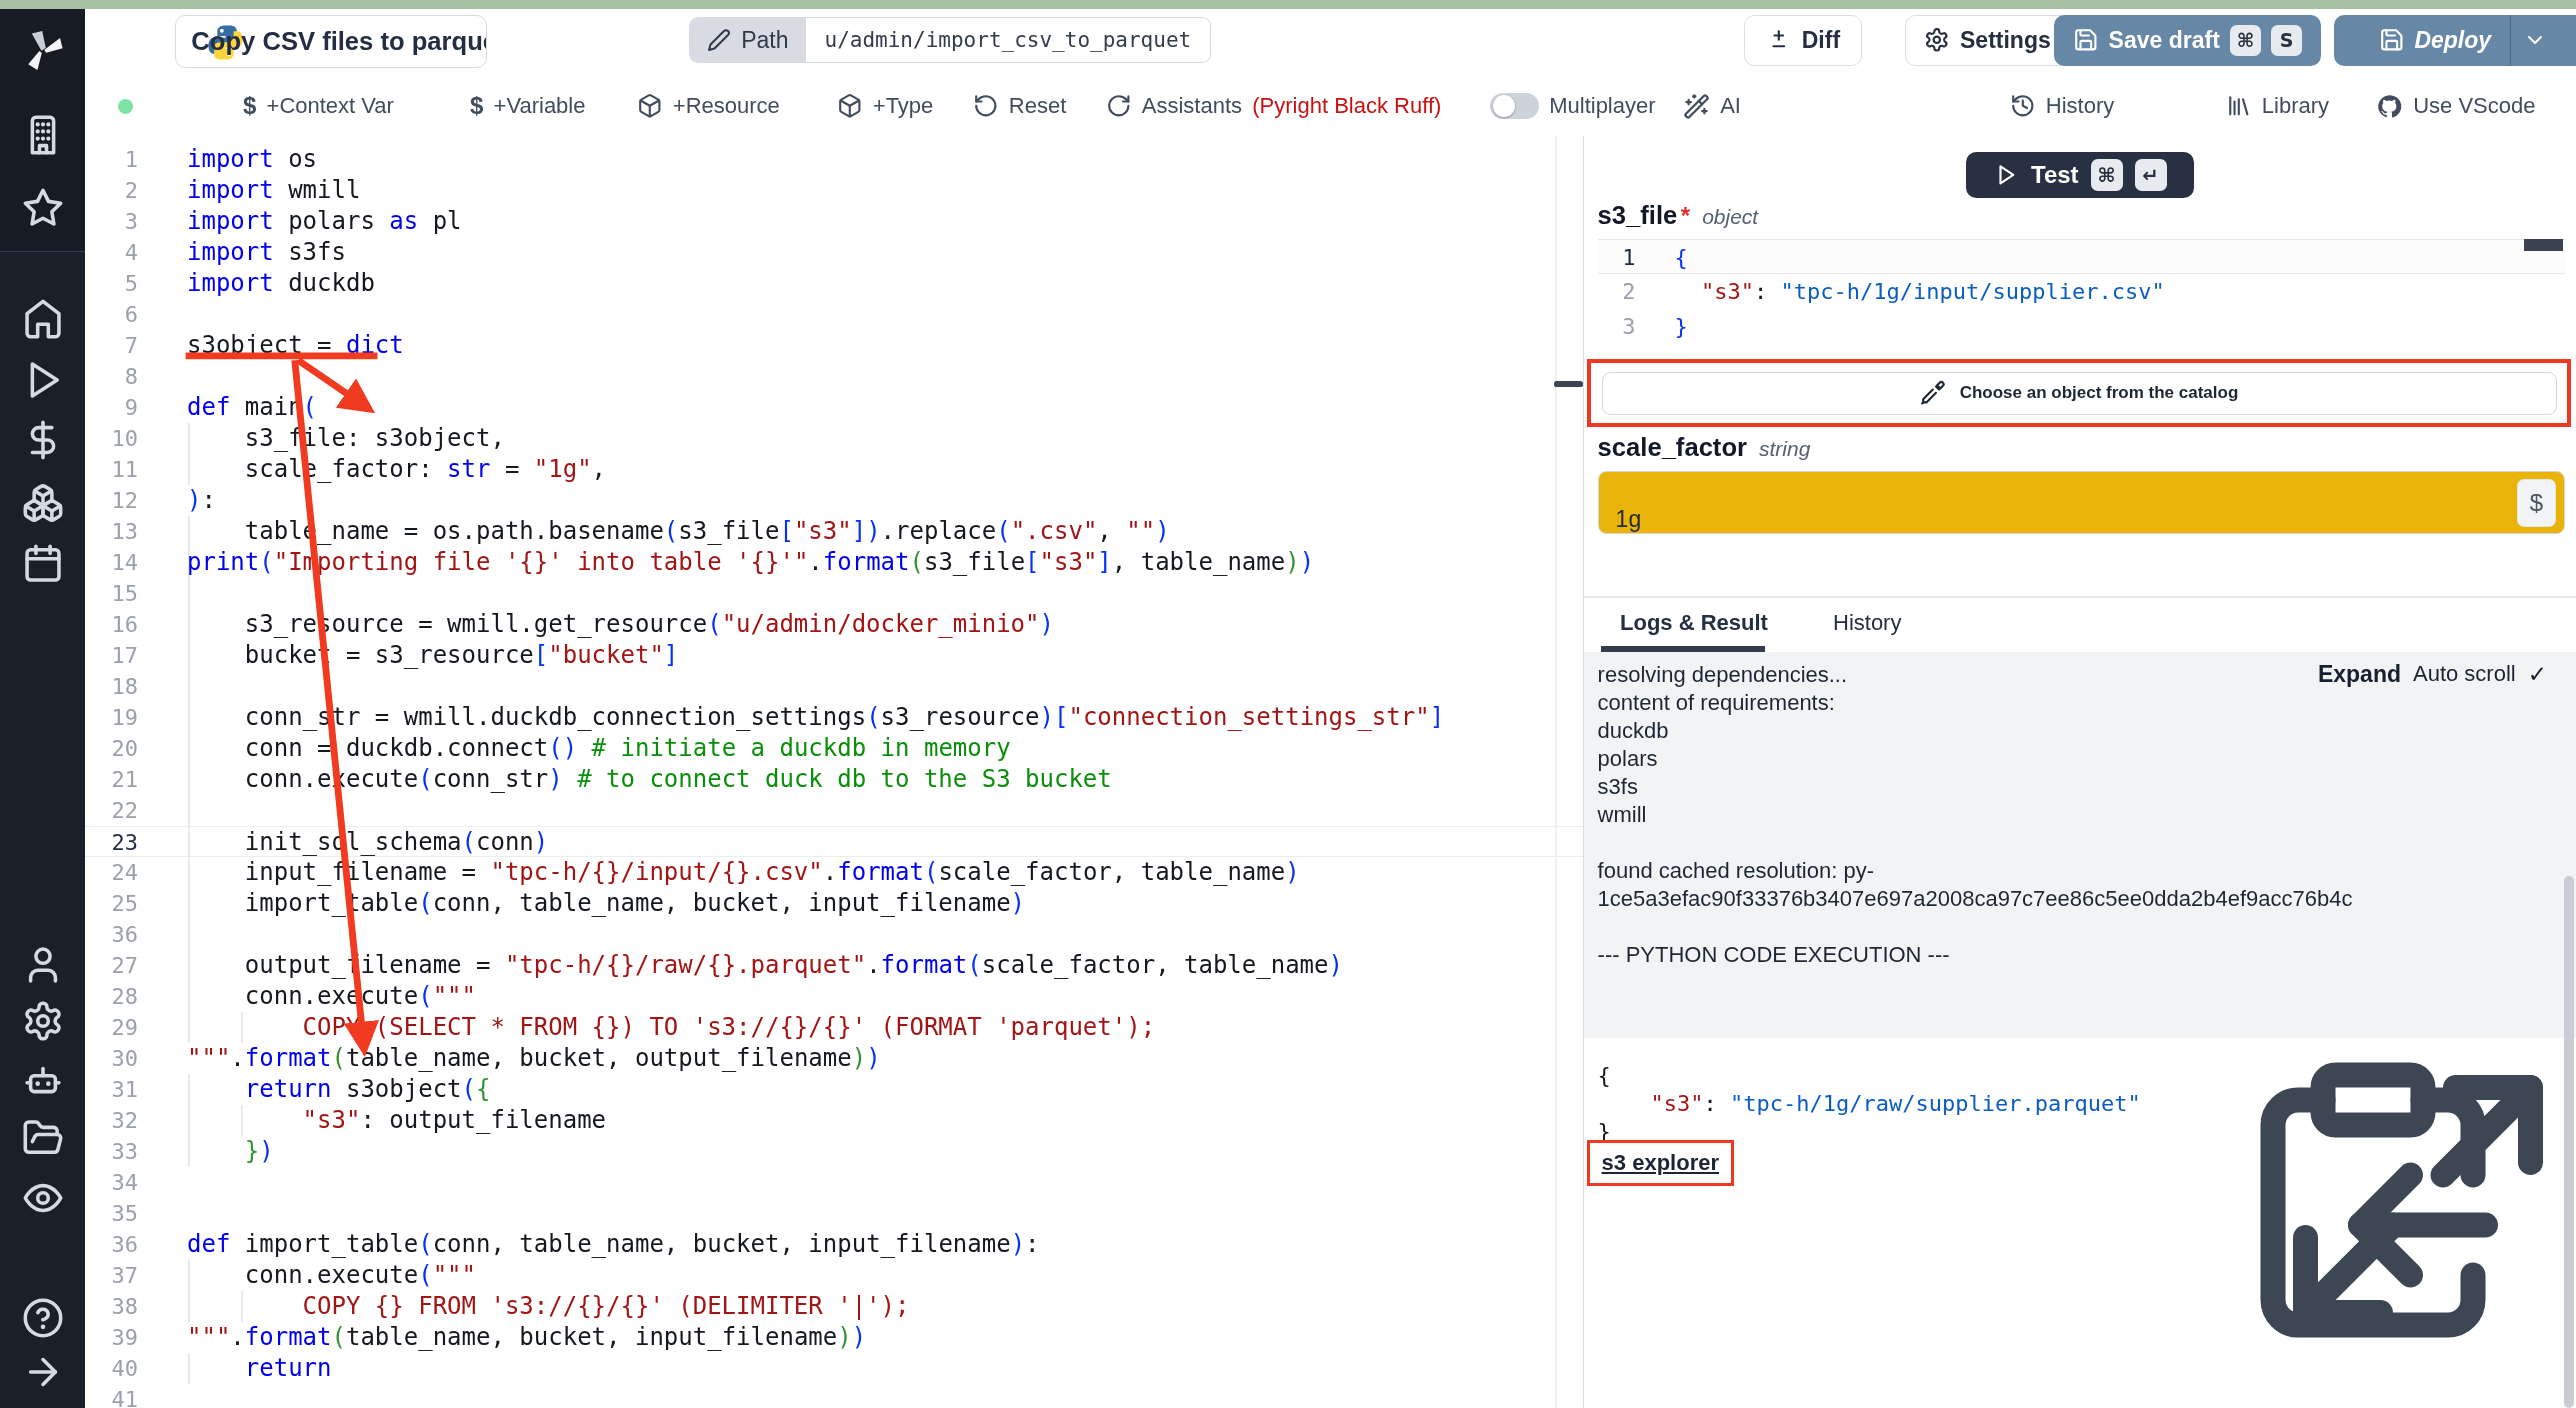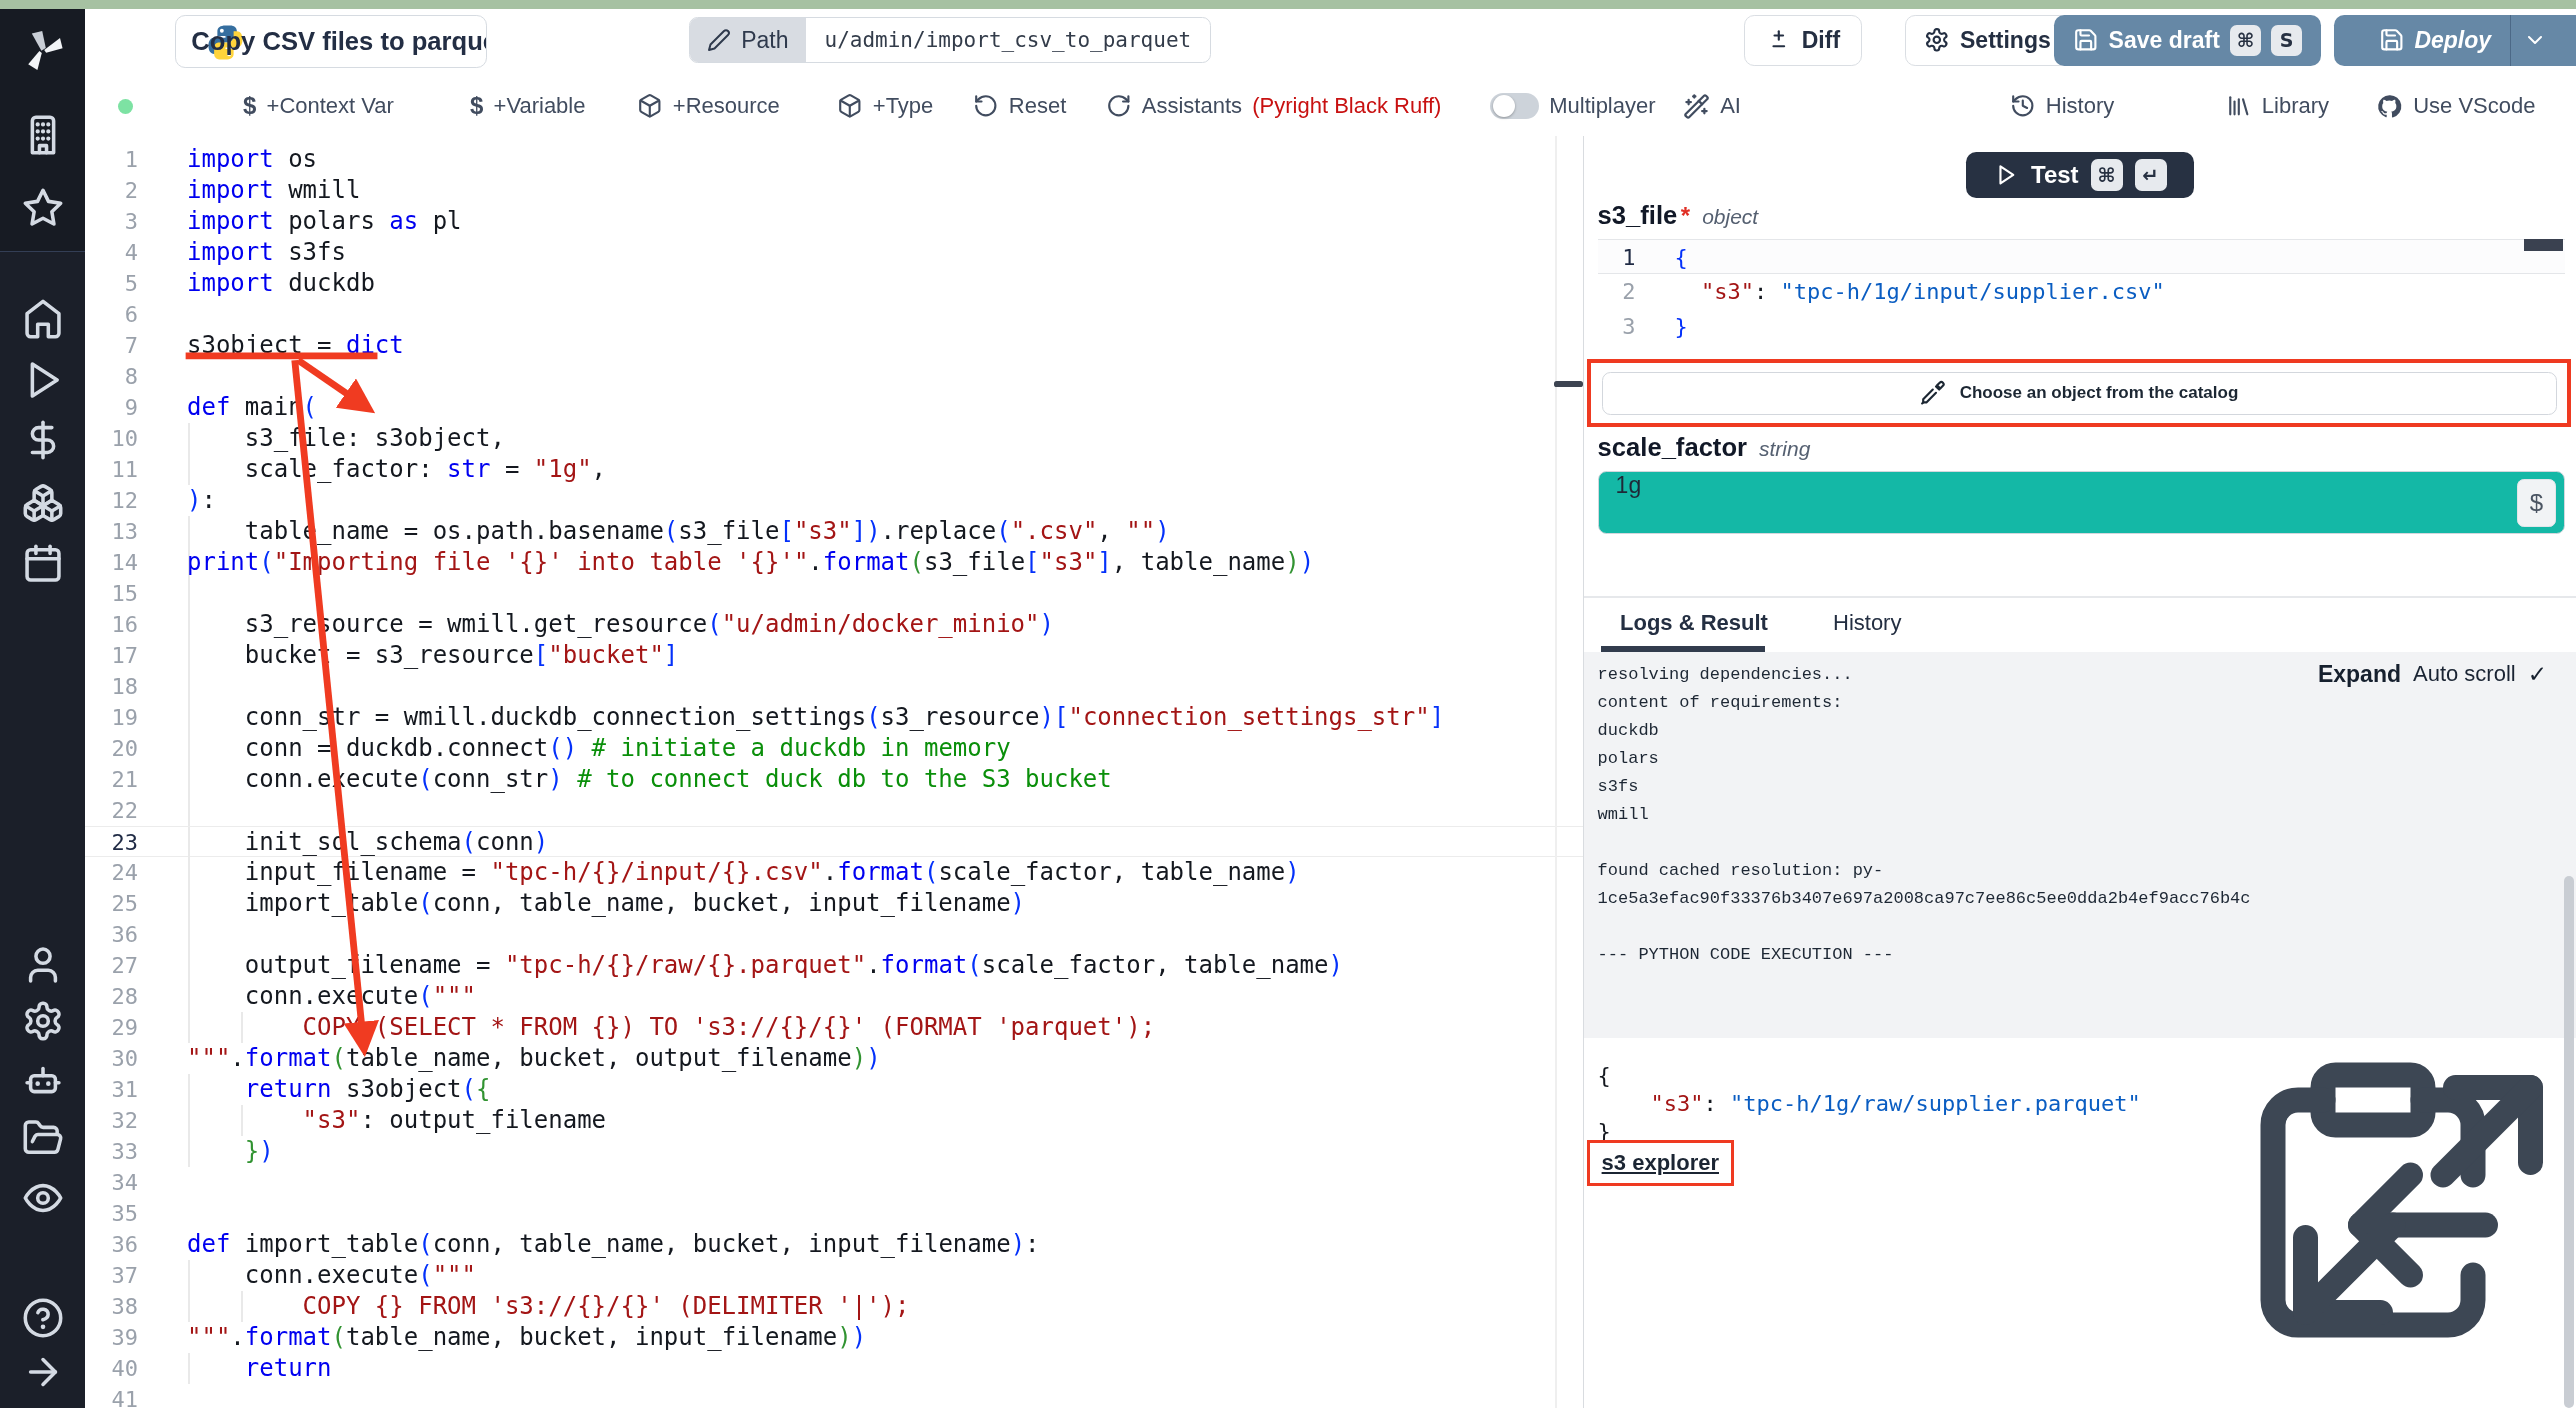--- a/index.html
+++ b/index.html
@@ -77,32 +77,32 @@
   .jl .code { position:absolute; left:77px; }
   .jl.hl { border-top:1.7px solid #e4e6e9; border-bottom:1.7px solid #e4e6e9; background:#fcfcfd; }
   .jl.hl .num { color:#1f2a44; }
   .tk-key { color:#a31515; } .tk-val { color:#0a5dc2; }
 
   .chooseframe { position:absolute; left:3.4px; top:223px; width:984px; height:68px; border:4.3px solid #ef3a21; background:#fff;
                  display:flex; align-items:center; justify-content:center; }
   .choosebtn { width:955px; height:43px; border:1.7px solid #d3d7dd; border-radius:8.5px; background:#fff;
                display:flex; align-items:center; justify-content:center; gap:13.6px; font-size:17px; font-weight:700; color:#1c2733; cursor:pointer; }
 
-  .scalein { position:absolute; left:13.6px; top:335px; width:967px; height:63px; border:1.7px solid #d3d7dd; border-radius:8.5px; background:#14b8a6;
-             display:flex; align-items:flex-start; font-size:23px; color:#1f2937; padding-left:17px; }
+  .scalein { position:absolute; left:13.6px; top:335px; width:967px; height:63px; border:1.7px solid #d3d7dd; border-radius:8.5px; background:#eab308;
+             display:flex; align-items:flex-end; font-size:23px; color:#1f2937; padding-left:17px; }
   .dollarchip { position:absolute; right:7.7px; top:6.8px; width:39px; height:48px; background:#f1f3f5; border:0.9px solid #e2e5e9; border-radius:6.8px;
                 display:flex; align-items:center; justify-content:center; font-size:24px; color:#4b5563; cursor:pointer; }
 
   .secdiv { position:absolute; left:0; top:460px; width:100%; height:1.7px; background:#e6e8eb; }
   .tab { position:absolute; top:474px; height:36px; font-size:22px; color:#242f42; cursor:pointer; }
   .tab.active { font-weight:700; }
   .tabbar { position:absolute; left:17px; top:510px; width:164px; height:6px; background:#323c4d; }
 
   .logpane { position:absolute; left:0; top:516px; width:100%; height:386px; background:#f2f3f5; overflow:hidden; }
-  .logline { font-family:Liberation Mono, monospace; font-size:17px; line-height:28px; color:#1d2734; white-space:pre; padding-left:13.6px; }
+  .logline { font-family:Liberation Sans, sans-serif; font-size:22px; line-height:28px; color:#1d2734; white-space:pre; padding-left:13.6px; }
   .logctl { position:absolute; top:8.5px; right:29px; display:flex; align-items:center; gap:12px; }
   .logctl .expand { font-size:23px; font-weight:700; color:#16202e; cursor:pointer; }
   .logctl .autoscroll { font-size:22px; color:#1a2433; }
   .logctl .check { font-size:23px; color:#16202e; font-family:"DejaVu Sans", sans-serif; }
 
   .resultpane { position:absolute; left:0; top:902px; width:100%; height:370px; background:#fff; }
   .res-ic { position:absolute; top:12px; color:#3d4754; cursor:pointer; }
   .rl { font-family:"DejaVu Sans Mono", monospace; font-size:22px; line-height:28px; white-space:pre; padding-left:13.6px; }
   .s3frame { position:absolute; left:2.6px; top:102px; border:3.4px solid #ef3a21; padding:6.8px 12px; background:#fff; }
   .s3frame a { font-size:22px; font-weight:700; color:#1b2533; text-decoration:underline; cursor:pointer; font-family:"Liberation Sans", sans-serif; }

